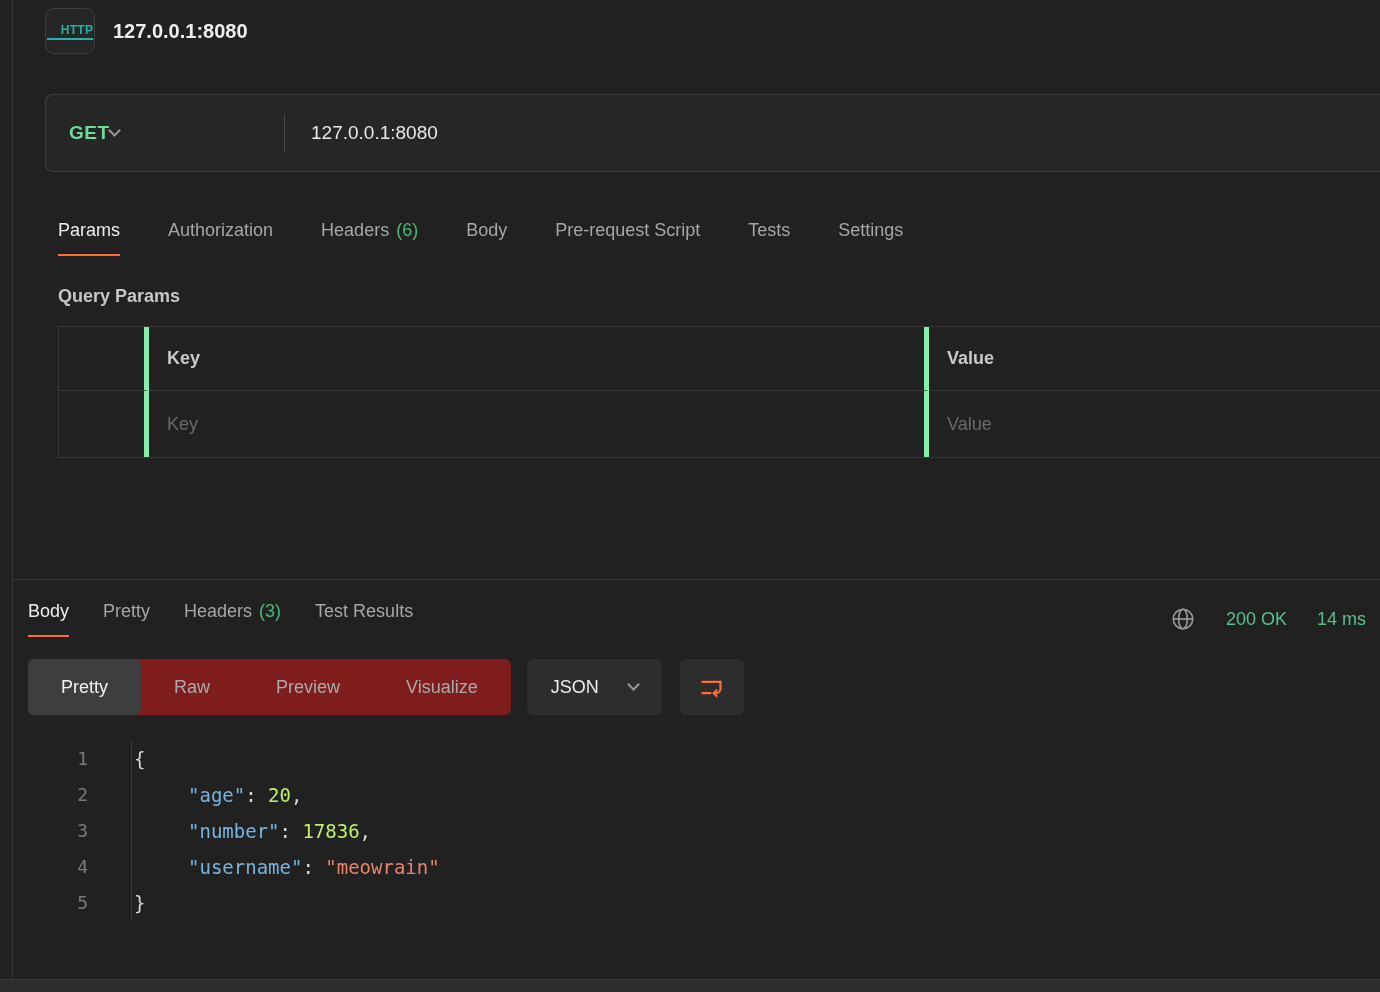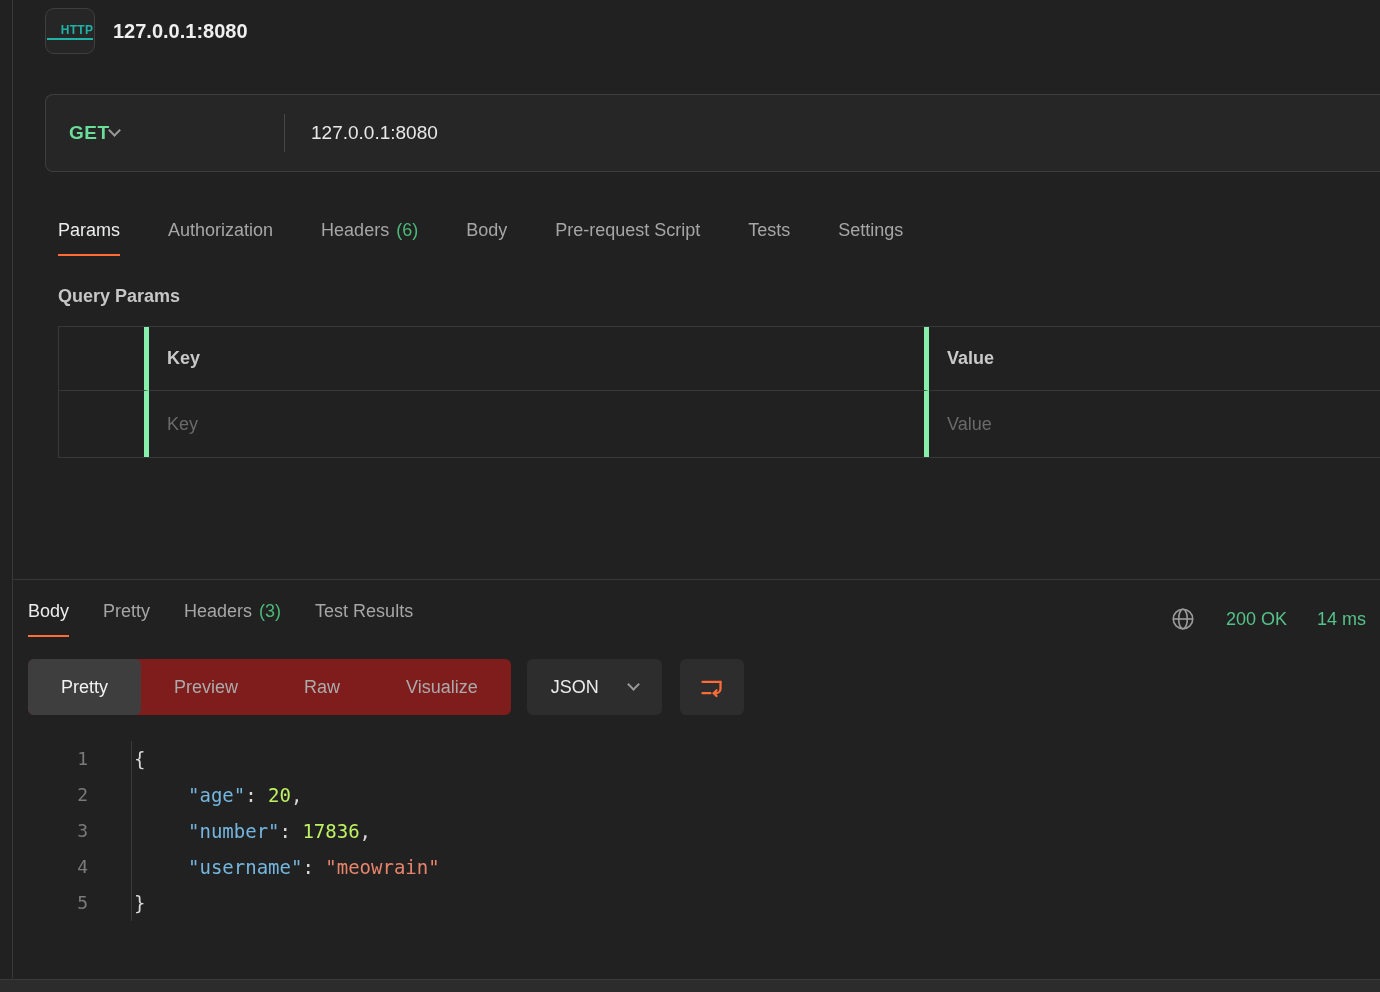--- a/index.html
+++ b/index.html
@@ -157,22 +157,22 @@
           <path d="M3 12h18"></path>
         </svg>
         <span class="status-text" style="color:#55c289">200 OK</span>
         <span class="time-text" style="color:#55c289">14 ms</span>
       </div>
     </div>
 
     <div class="resp-toolbar">
       <div class="segmented">
         <div class="seg-item active">Pretty</div>
+        <div class="seg-item">Raw</div>
         <div class="seg-item">Preview</div>
-        <div class="seg-item">Raw</div>
         <div class="seg-item">Visualize</div>
       </div>
       <div class="format-btn">
         <span>JSON</span>
         <span class="chevron"></span>
       </div>
       <div class="wrap-btn">
         <svg width="27" height="27" viewBox="0 0 24 24" fill="none" stroke="#ff6c37" stroke-width="2" stroke-linecap="round">
           <path d="M4 7h16"></path>
           <path d="M4 17h7"></path>

